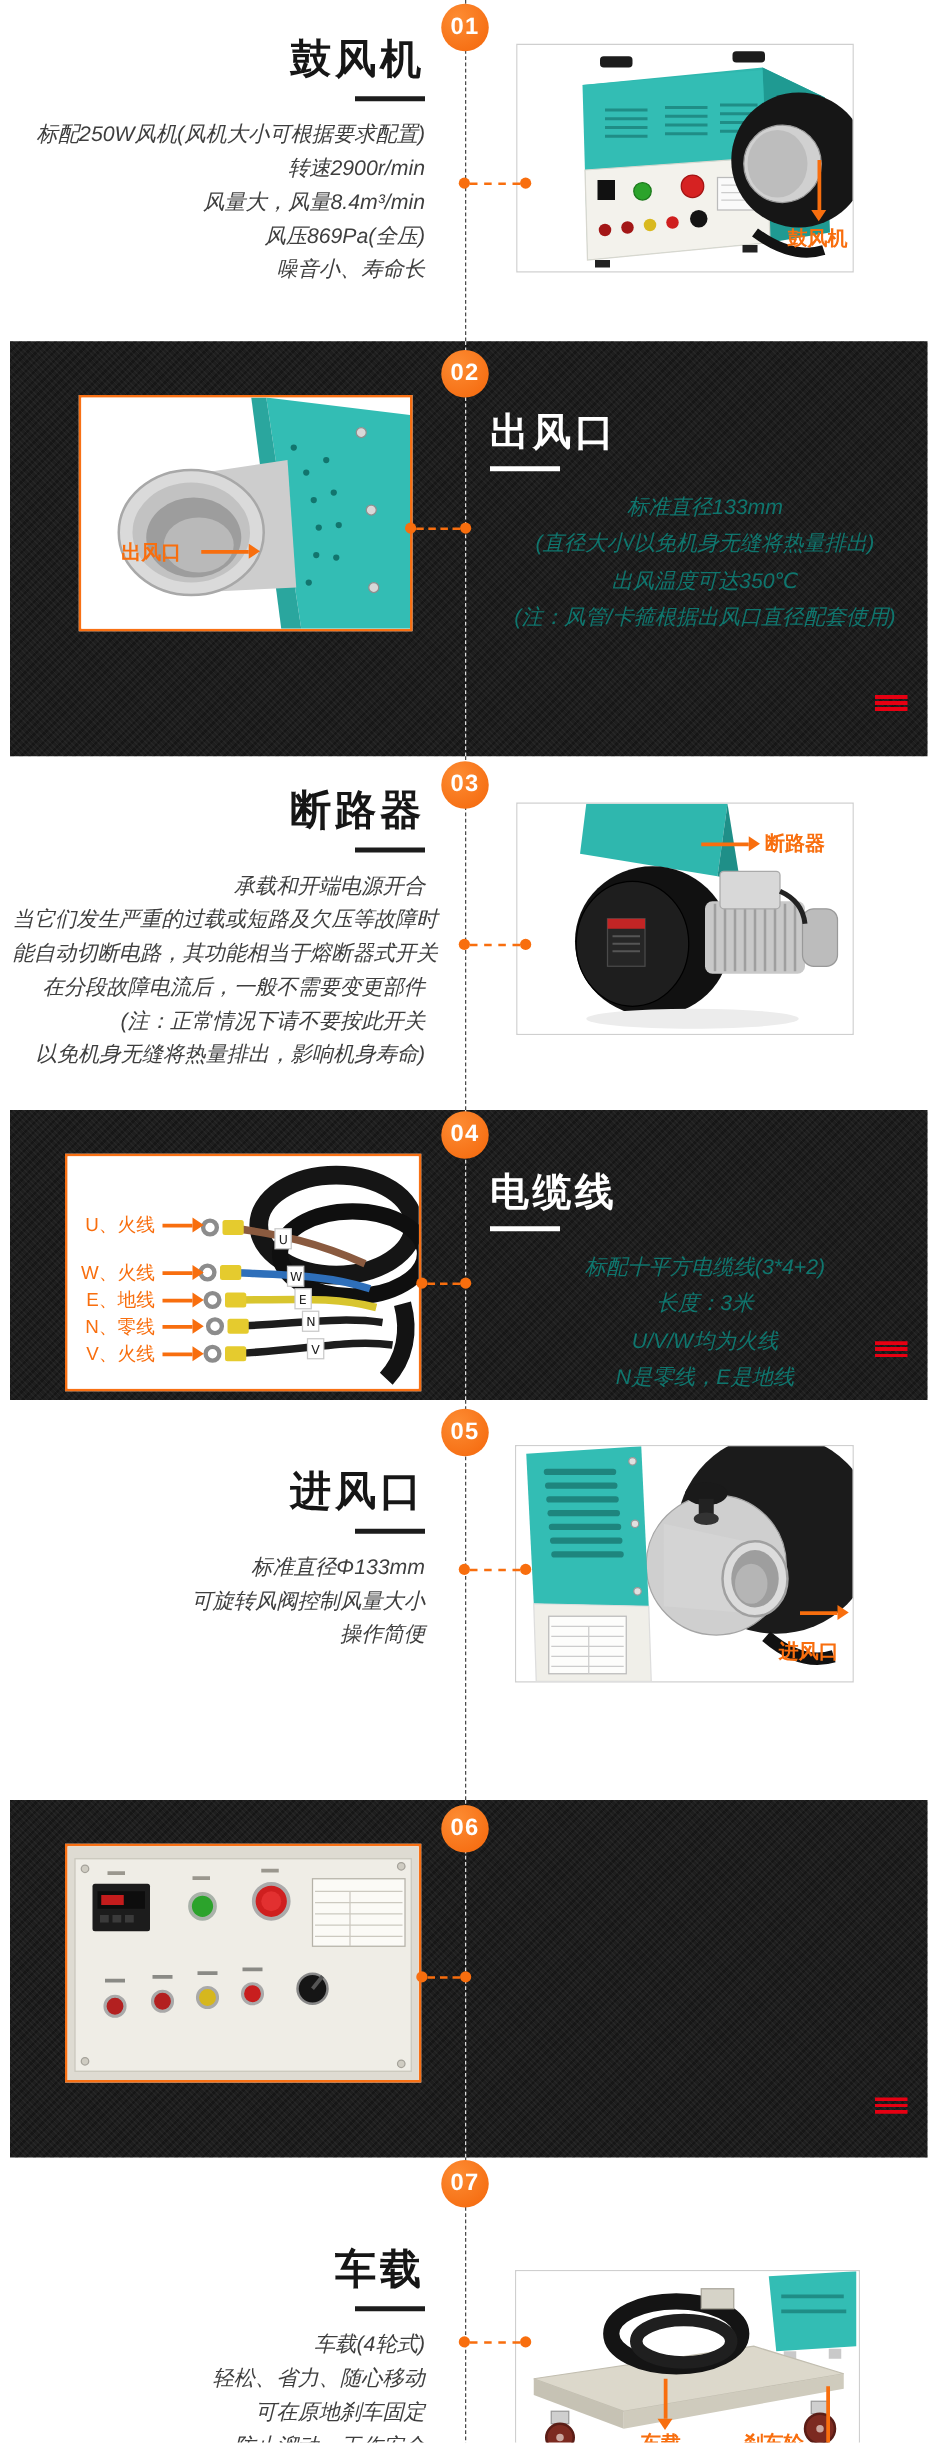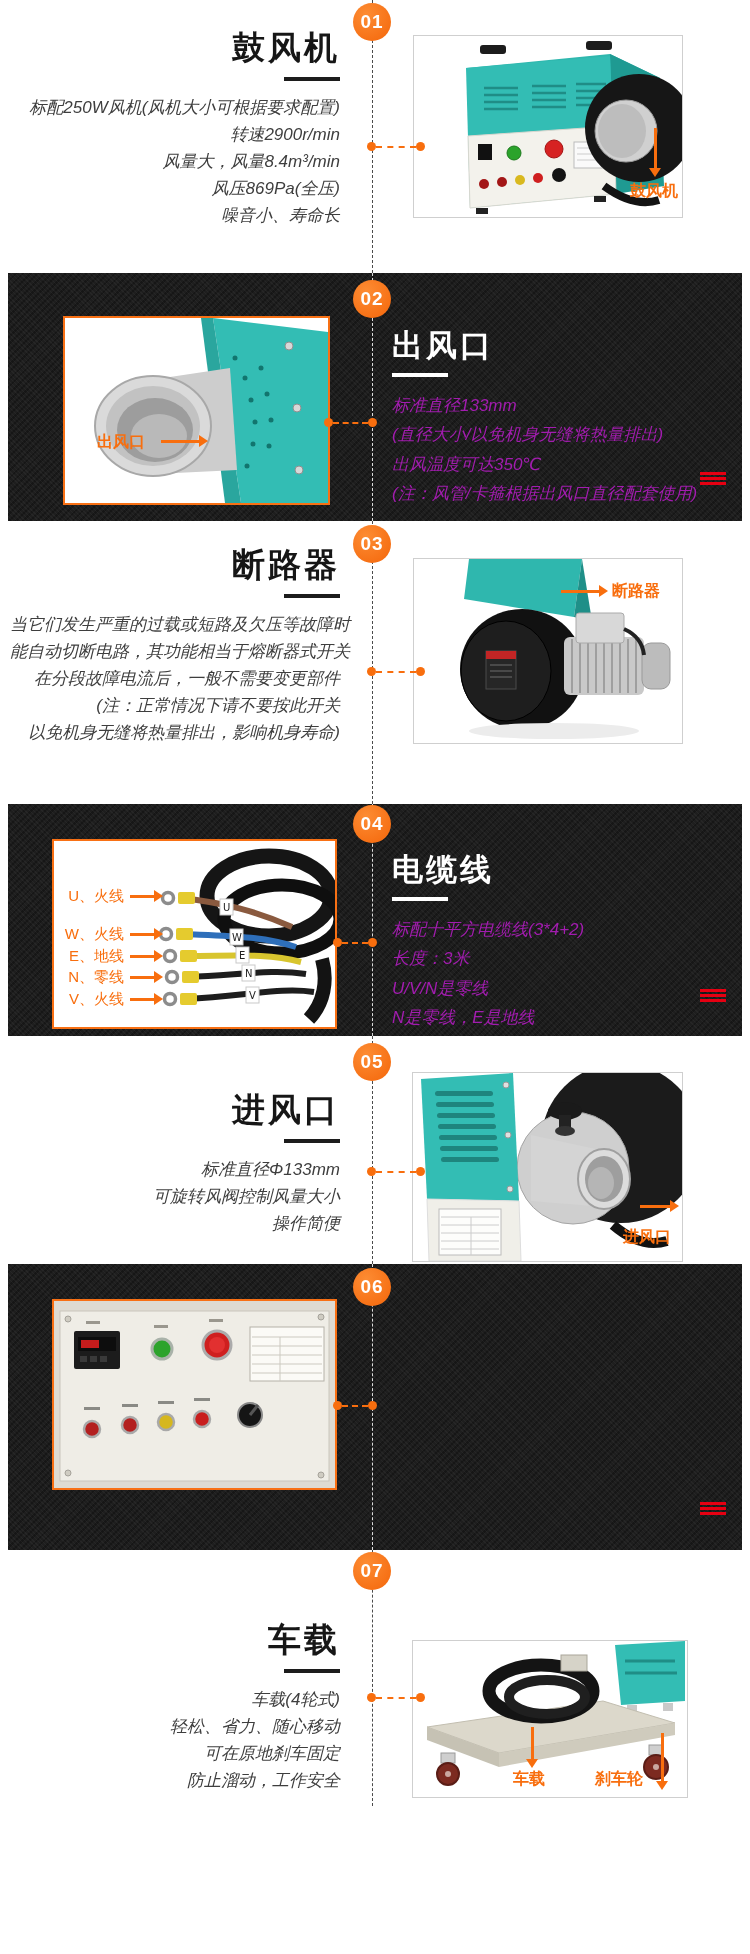--- a/index.html
+++ b/index.html
@@ -29,21 +29,21 @@
   
   .tcol { position:absolute; z-index:3; }
   .tcol.right { right:410px; left:10px; text-align:right; }
   .tcol.left  { left:392px; right:14px; text-align:left; }
   .title { font-family:"Liberation Serif","DejaVu Serif",serif; font-weight:bold;
     font-size:33px; color:#161616; letter-spacing:3px; line-height:1.15; }
   .tcol.left .title { color:#ffffff; font-size:31px; }
   .rule { width:56px; height:4px; background:#1c1c1c; margin:9px 0 13px auto; }
   .tcol.left .rule { background:#ffffff; margin:9px auto 14px 0; }
   .ln { font-size:17px; line-height:27px; color:#3e3e3e; white-space:nowrap;font-style:italic; }
-  .tcol.left .ln { color:#a21caf; line-height:29.5px; }
+  .tcol.left .ln { color:#0f766e; line-height:29.5px;text-align:center; }
 
   
   .frame { position:absolute; background:#fff; z-index:3; }
   .frame.gray   { border:1px solid #cfcfcf; }
   .frame.orange { border:2px solid #f87014; }
   .frame svg { display:block; }
 
   
   .conn { position:absolute; height:9px; display:flex; align-items:center; z-index:4; }
   .cdot { width:9px; height:9px; border-radius:50%; background:#f86e0e; flex:none; }
@@ -118,21 +118,21 @@
       <div class="ar-d" style="left:240px;top:92px;height:40px"></div>
       <div class="co" style="left:216px;top:145px">鼓风机</div>
     </div>
     <div class="conn" style="left:367px;top:142px;width:58px">
         <i class="cdot"></i>
         <i class="cline"></i>
         <i class="cdot"></i>
       </div>
   </section>
 
-  <section class="sec" style="height:248px">
+  <section class="sec" style="height:332px">
     <div class="dark-block"></div>
     <div class="vline light"></div>
     <div class="badge" style="top:7px">02</div>
     <div class="frame orange" style="left:63px;top:43px;width:267px;height:189px">
       <svg width="263" height="185" viewBox="0 0 263 185">
         <rect x="0" y="0" width="263" height="185" fill="#ffffff"></rect>
         <polygon points="148,0 263,14 263,185 176,185" fill="#33bdb4"></polygon>
         <polygon points="148,0 176,185 160,185 136,0" fill="#2aa69e"></polygon>
         <g fill="#12756e">
           <circle cx="170" cy="40" r="2.5"></circle>
@@ -173,20 +173,21 @@
       </div>
     <div class="rbars" style="right:24px;bottom:36px"></div>
   </section>
 
   <section class="sec" style="height:283px">
     <div class="vline dark"></div>
     <div class="badge" style="top:4px">03</div>
     <div class="tcol right" style="top:26px">
       <h2 class="title">断路器</h2>
       <div class="rule"></div>
+      <div class="ln">承载和开端电源开合</div>
       <div class="ln">当它们发生严重的过载或短路及欠压等故障时</div>
       <div class="ln">能自动切断电路，其功能相当于熔断器式开关</div>
       <div class="ln">在分段故障电流后，一般不需要变更部件</div>
       <div class="ln">(注：正常情况下请不要按此开关</div>
       <div class="ln">以免机身无缝将热量排出，影响机身寿命)</div>
     </div>
     <div class="frame gray" style="left:413px;top:37px;width:270px;height:186px">
       <svg width="268" height="184" viewBox="0 0 268 184">
         <rect x="0" y="0" width="268" height="184" fill="#ffffff"></rect>
         <polygon points="55,0 168,0 160,58 50,40" fill="#2fb7ae"></polygon>
@@ -262,32 +263,32 @@
       <div class="wl" style="left:6px;top:127px">N、零线</div>
       <div class="ar-r" style="left:76px;top:135px;width:24px"></div>
       <div class="wl" style="left:6px;top:149px">V、火线</div>
       <div class="ar-r" style="left:76px;top:157px;width:24px"></div>
     </div>
     <div class="tcol left" style="top:48px">
       <h2 class="title">电缆线</h2>
       <div class="rule"></div>
       <div class="ln">标配十平方电缆线(3*4+2)</div>
       <div class="ln">长度：3米</div>
-      <div class="ln">U/V/N是零线</div>
+      <div class="ln">U/V/W均为火线</div>
       <div class="ln">N是零线，E是地线</div>
     </div>
     <div class="conn" style="left:333px;top:134px;width:44px">
         <i class="cdot"></i>
         <i class="cline"></i>
         <i class="cdot"></i>
       </div>
     <div class="rbars" style="right:24px;bottom:34px"></div>
   </section>
 
-  <section class="sec" style="height:228px">
+  <section class="sec" style="height:320px">
     <div class="vline dark"></div>
     <div class="badge" style="top:7px">05</div>
     <div class="tcol right" style="top:56px">
       <h2 class="title">进风口</h2>
       <div class="rule"></div>
       <div class="ln">标准直径Φ133mm</div>
       <div class="ln">可旋转风阀控制风量大小</div>
       <div class="ln">操作简便</div>
     </div>
     <div class="frame gray" style="left:412px;top:36px;width:271px;height:190px">

